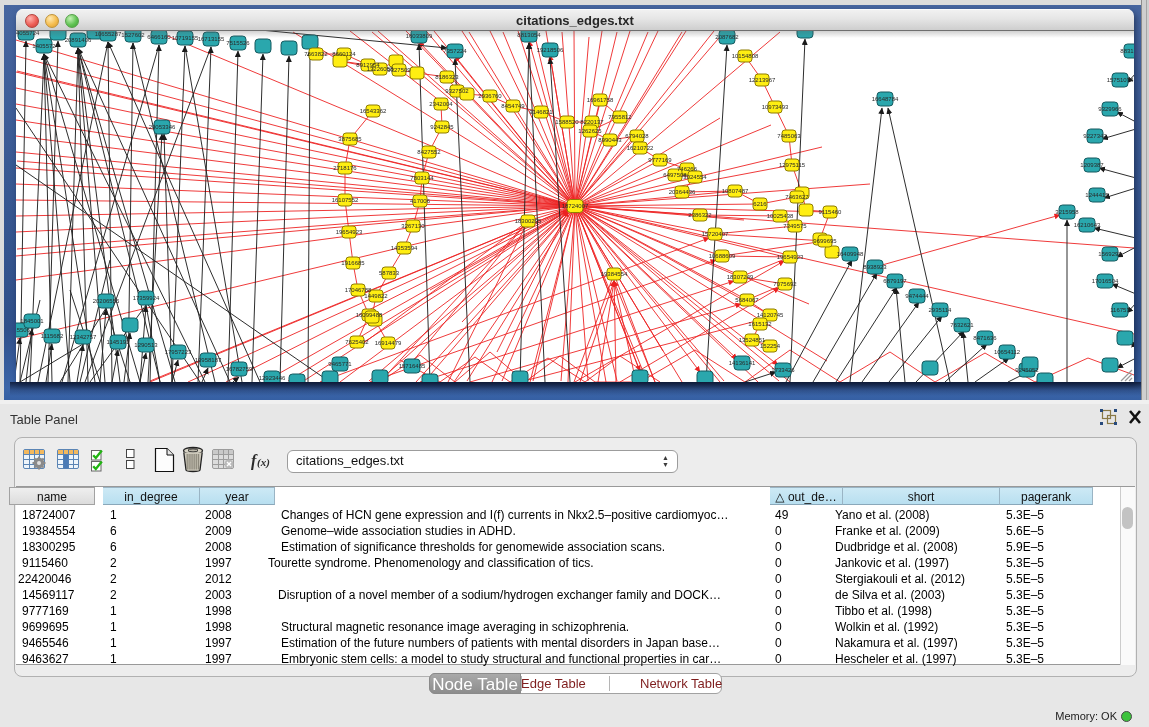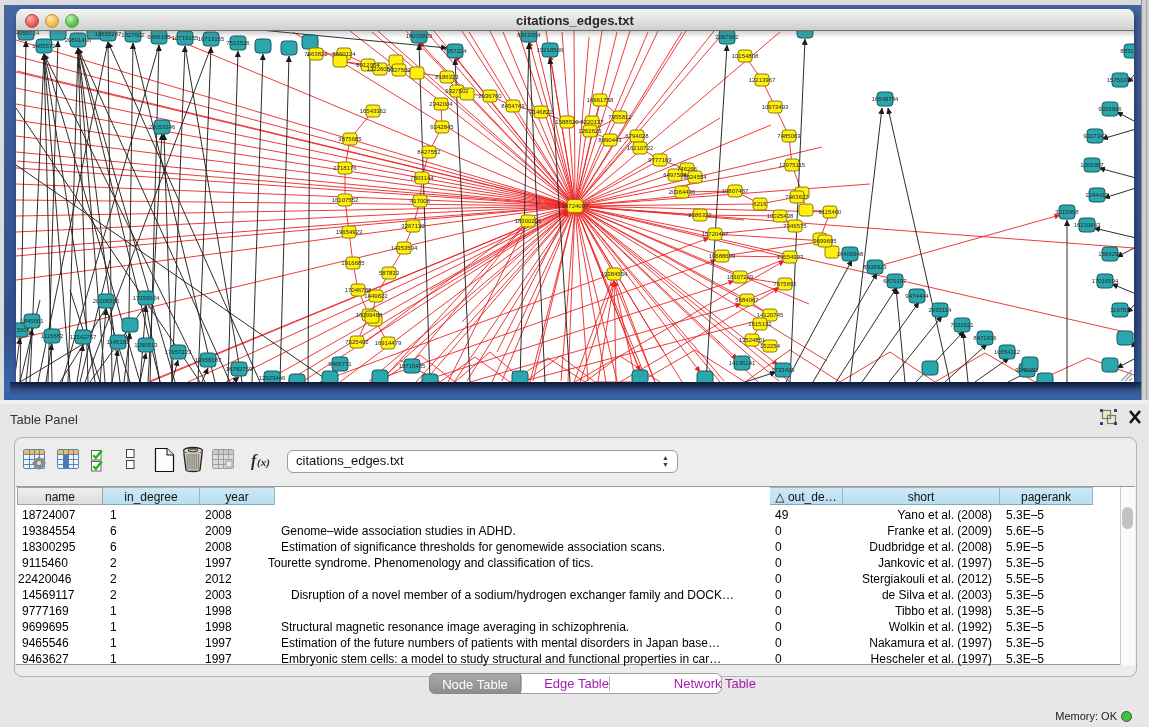--- a/index.html
+++ b/index.html
@@ -21,26 +21,26 @@
 #container{position:absolute;left:14px;top:437px;width:1123px;height:240px;background:#ededed;border:1px solid #b1b1b1;border-radius:8px}
 #dropdown{position:absolute;left:287px;top:450px;width:391px;height:23px;background:#fff;border:1px solid #9c9c9c;border-radius:6px}
 #ddtext{position:absolute;left:296px;top:453px;font-size:13px;color:#111}
 #ddarrows{position:absolute;left:662px;top:454px;font-size:7px;color:#3a3a3a;line-height:7px}
 #tablebox{position:absolute;left:16px;top:486px;width:1119px;height:179px;background:#fff;border-top:1px solid #999;border-bottom:1px solid #999}
 .hc{position:absolute;top:487px;height:18px;font-size:12px;color:#111;text-align:center;line-height:18px;border-right:1px solid #9ab4c4}
 .hb{background:linear-gradient(180deg,#cde9f5,#b8dff0);border-top:1px solid #9ab4c4;border-bottom:1px solid #8aa8ba}
 .hg{background:linear-gradient(180deg,#efefef,#dcdcdc);border:1px solid #a2a2a2;border-right:1px solid #a2a2a2}
 .row{position:absolute;left:0;width:1135px;height:16px;font-size:12px;color:#000}
 .row span{position:absolute;top:1px;white-space:nowrap}
-.row .ctr{text-align:right}
+.row .ctr{text-align:left}
 #vscroll{position:absolute;left:1120px;top:487px;width:15px;height:178px;background:#fafafa;border-left:1px solid #ccc}
 #vthumb{position:absolute;left:1122px;top:507px;width:11px;height:22px;background:#c3c3c3;border-radius:6px}
 #tabbar{position:absolute;left:429px;top:673px;width:293px;height:21px;background:#fff;border:1px solid #a2a2a2;border-radius:6px;overflow:hidden}
-.tab{position:absolute;top:673px;height:21px;font-size:13px;line-height:21px;text-align:right;color:#a21caf}
-#tabsel{position:absolute;left:429px;top:673px;width:92px;height:21px;background:linear-gradient(180deg,#a9a9a9,#8d8d8d);border:1px solid #8a8a8a;border-radius:6px 0 0 6px;color:#fff;font-size:13px;line-height:21px;text-align:center}
+.tab{position:absolute;top:673px;height:21px;font-size:13px;line-height:21px;text-align:left;color:#7f1d1d}
+#tabsel{position:absolute;left:429px;top:673px;width:92px;height:21px;background:linear-gradient(180deg,#a9a9a9,#8d8d8d);border:1px solid #8a8a8a;border-radius:6px 0 0 6px;color:#fff;font-size:17px;line-height:21px;text-align:center}
 #memtxt{position:absolute;left:1005px;top:710px;width:112px;text-align:right;font-size:11px;color:#222}
 #memdot{position:absolute;left:1121px;top:711px;width:11px;height:11px;border-radius:50%;background:#3cc33c;border:1.5px solid #4a4a4a}
 .sep{position:absolute;top:676px;width:1px;height:15px;background:#b5b5b5}
 </style></head>
 <body>
 <div id="stage">
   <div id="topgray"></div>
   <div id="rightstrip"></div>
   <div id="rightline"></div>
   <div id="rightline2"></div>
@@ -762,30 +762,31 @@
       </g>
       <g transform="translate(233,6)" fill="#2b2b2b">
         <text x="0" y="14" font-family="Liberation Serif, serif" font-style="italic" font-weight="bold" font-size="16">f</text>
         <text x="6" y="14" font-family="Liberation Serif, serif" font-style="italic" font-weight="bold" font-size="11">(x)</text>
       </g>
     </svg>
   <div id="dropdown"></div>
   <div id="ddtext">citations_edges.txt</div>
   <div id="ddarrows">▲<br>▼</div>
   <div id="tablebox"></div>
-  <div class="hc hg" style="left:17px;width:86px">name</div>
+  <div class="hc hg" style="left:9px;width:86px">name</div>
     <div class="hc hb" style="left:103px;width:97px">in_degree</div>
     <div class="hc hb" style="left:200px;width:75px">year</div>
     <div class="hc hb" style="left:770px;width:73px">△ out_de…</div>
     <div class="hc hb" style="left:843px;width:157px">short</div>
     <div class="hc hb" style="left:1000px;width:93px">pagerank</div>
   <div class="row" style="top:507px">
       <span style="left:22px">18724007</span>
       <span style="left:110px">1</span>
       <span style="left:205px">2008</span>
+      <span style="left:281px">Changes of HCN gene expression and I(f) currents in Nkx2.5–positive cardiomyoc…</span>
       <span style="left:775px">49</span>
       <span class="ctr" style="left:835px;width:157px">Yano et al. (2008)</span>
       <span style="left:1006px">5.3E–5</span>
     </div>
     <div class="row" style="top:523px">
       <span style="left:22px">19384554</span>
       <span style="left:110px">6</span>
       <span style="left:205px">2009</span>
       <span style="left:281px">Genome–wide association studies in ADHD.</span>
       <span style="left:775px">0</span>
@@ -815,21 +816,21 @@
       <span style="left:110px">2</span>
       <span style="left:205px">2012</span>
       <span style="left:775px">0</span>
       <span class="ctr" style="left:835px;width:157px">Stergiakouli et al. (2012)</span>
       <span style="left:1006px">5.5E–5</span>
     </div>
     <div class="row" style="top:587px">
       <span style="left:22px">14569117</span>
       <span style="left:110px">2</span>
       <span style="left:205px">2003</span>
-      <span style="left:291px">Disruption of a novel member of a sodium/hydrogen exchanger family and DOCK…</span>
+      <span style="left:278px">Disruption of a novel member of a sodium/hydrogen exchanger family and DOCK…</span>
       <span style="left:775px">0</span>
       <span class="ctr" style="left:835px;width:157px">de Silva et al. (2003)</span>
       <span style="left:1006px">5.3E–5</span>
     </div>
     <div class="row" style="top:603px">
       <span style="left:22px">9777169</span>
       <span style="left:110px">1</span>
       <span style="left:205px">1998</span>
       <span style="left:775px">0</span>
       <span class="ctr" style="left:835px;width:157px">Tibbo et al. (1998)</span>

